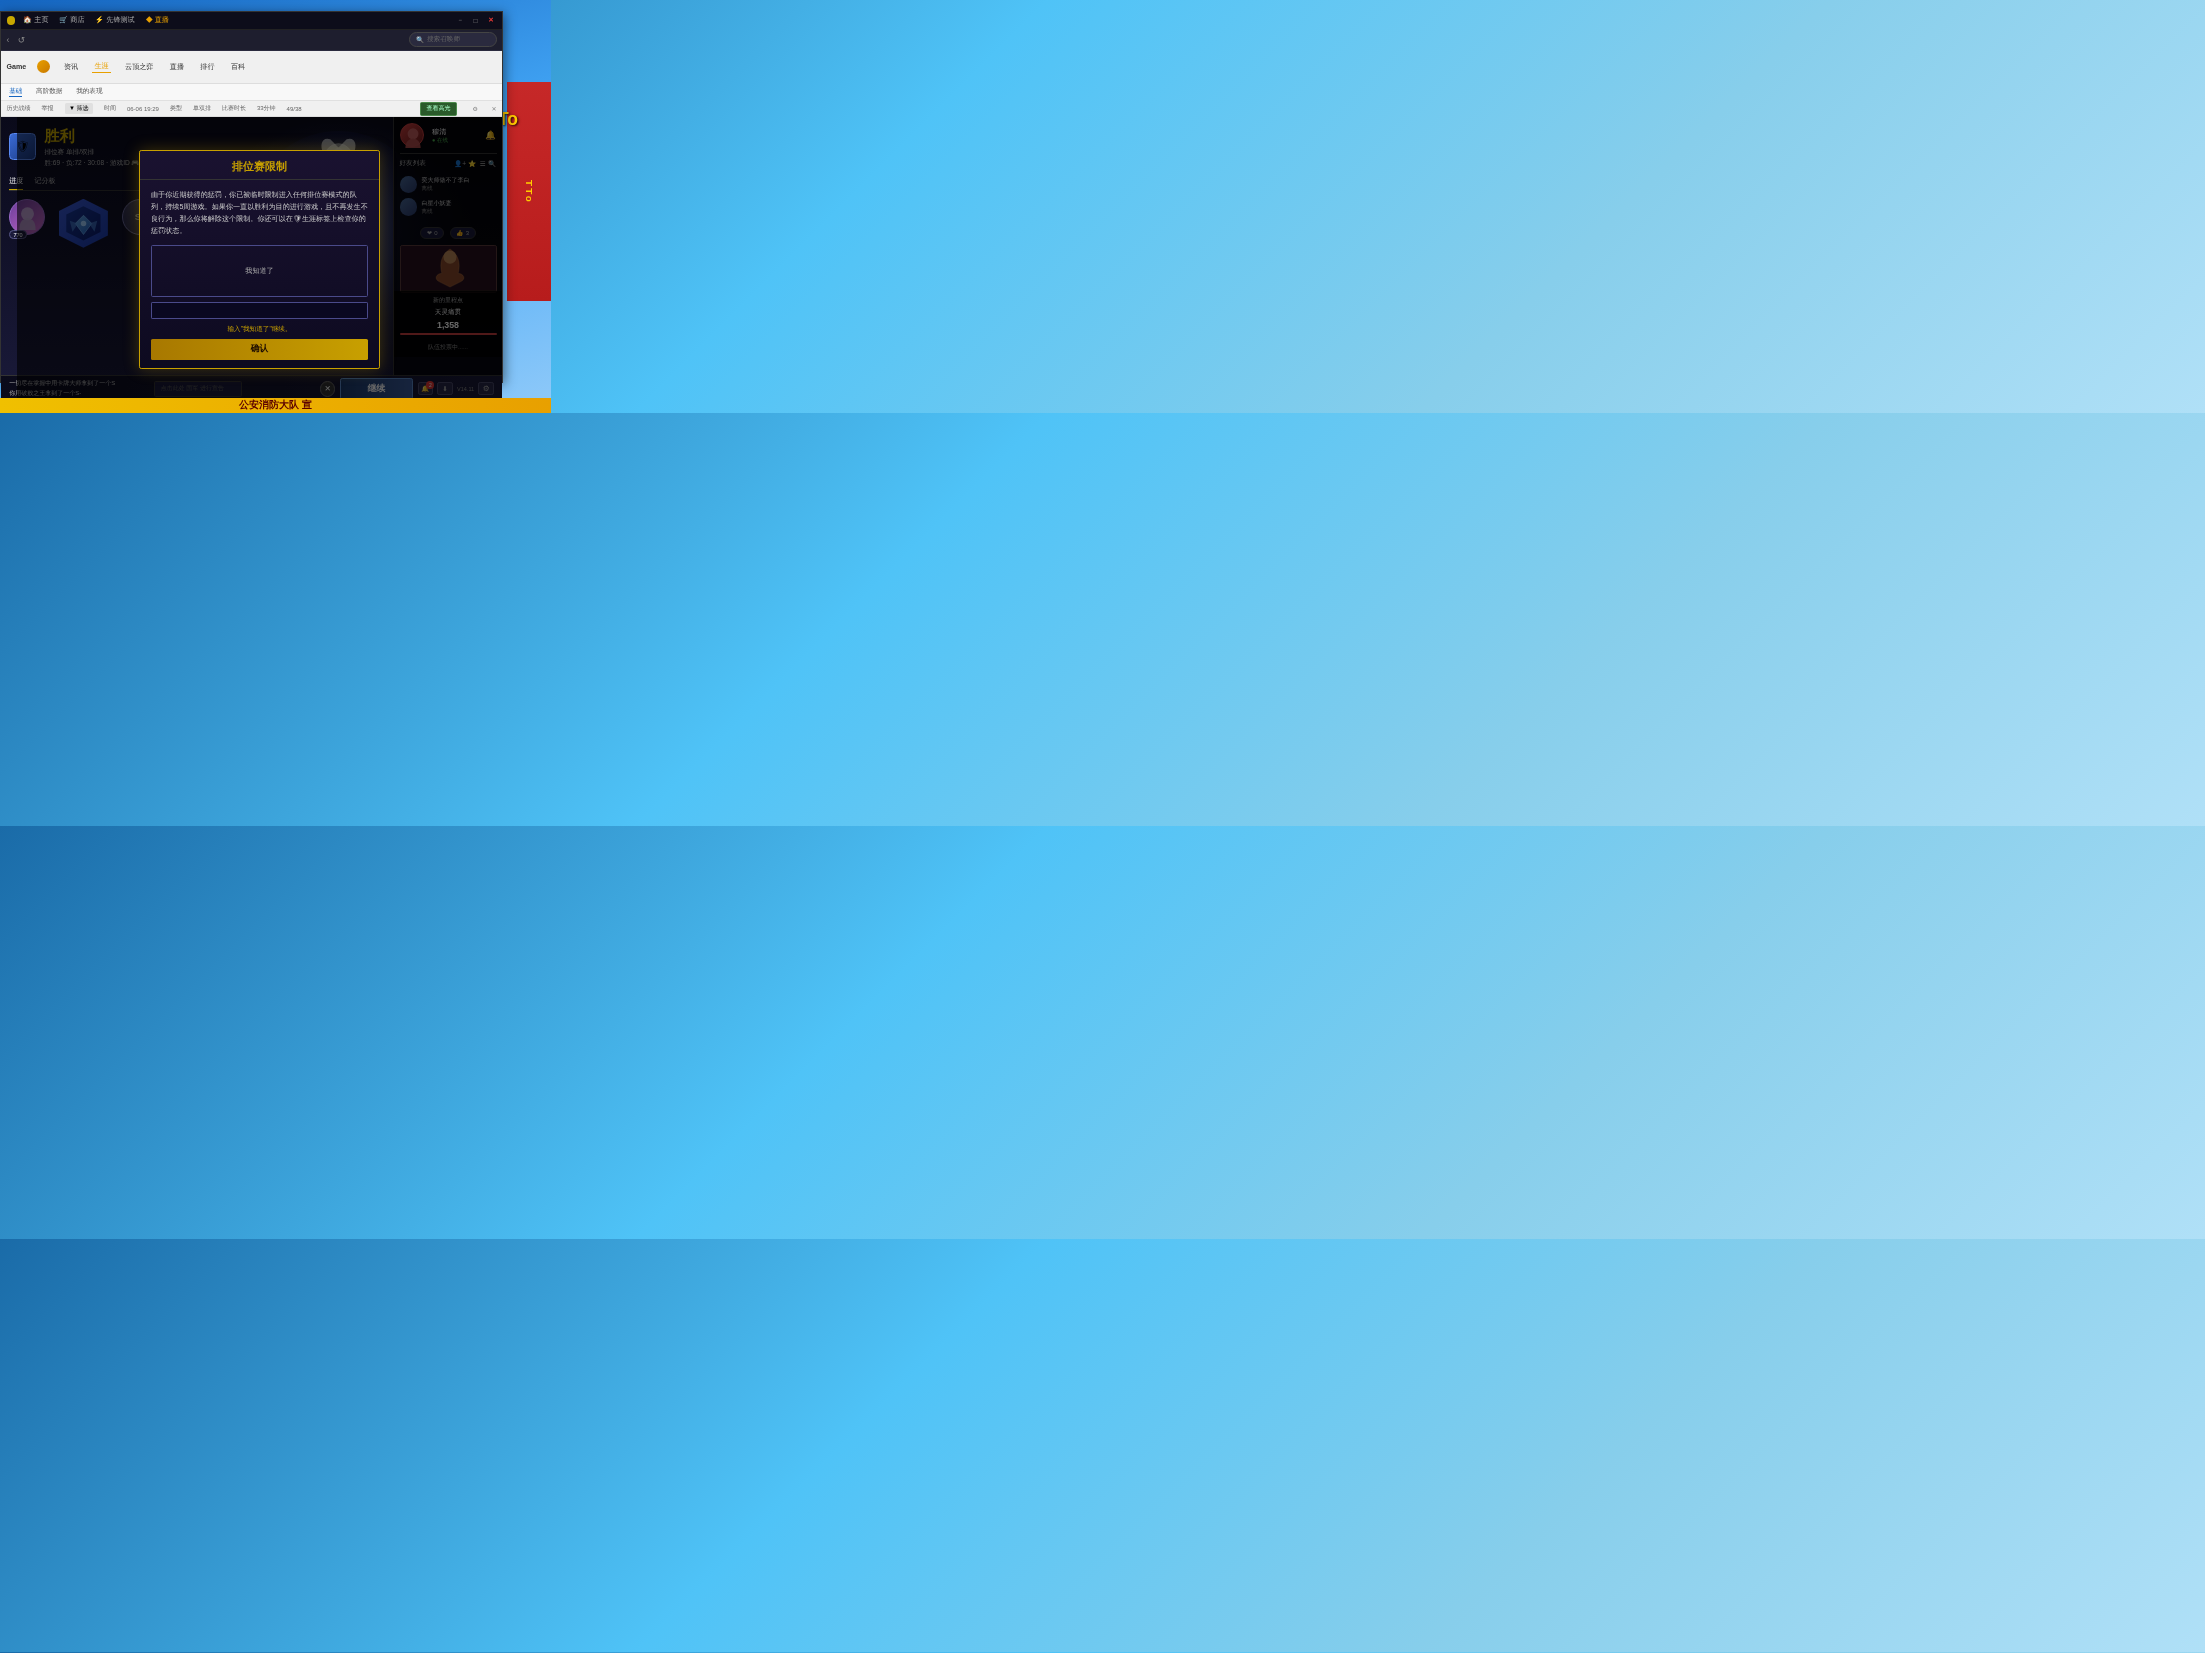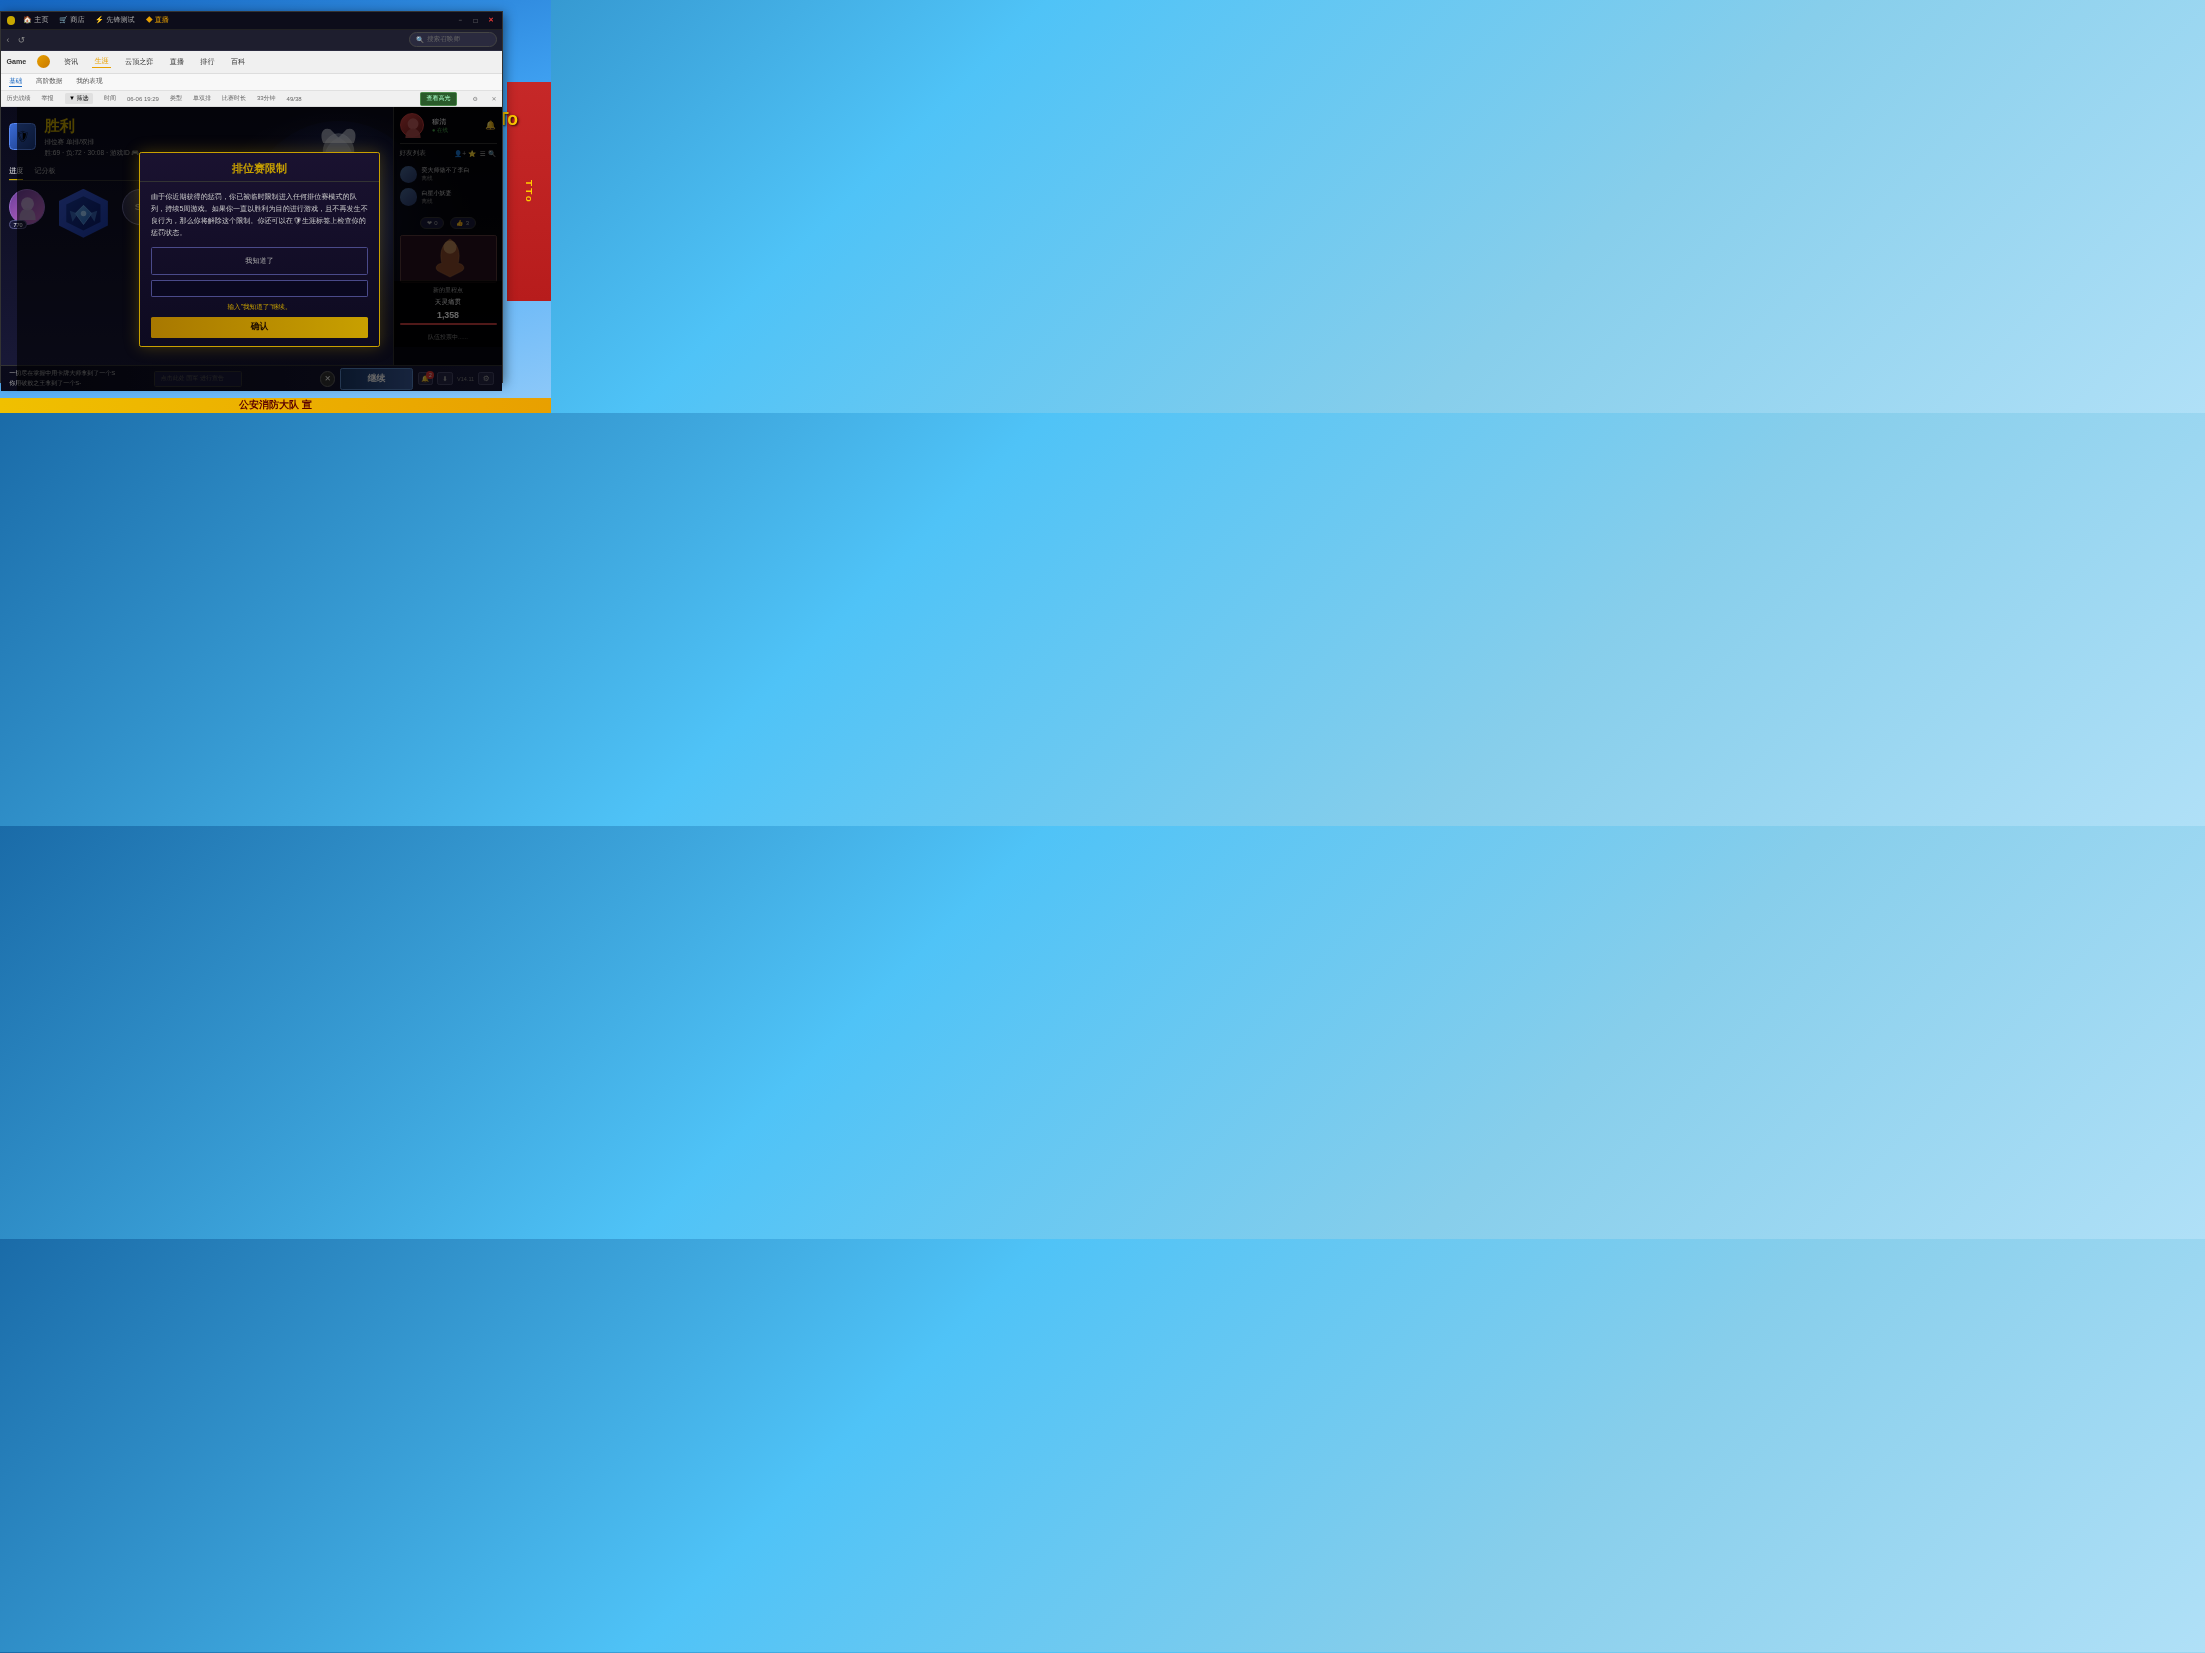--- a/index.html
+++ b/index.html
@@ -125,21 +125,21 @@
       color: #888;
       font-size: 6.6px;
       display: flex;
       align-items: center;
       gap: 2.7px;
       width: 88px;
     }
 
     
     .nav-bar {
-      height: 23px;
+      height: 33px;
       background: #f0f0f0;
       display: flex;
       align-items: center;
       padding: 0 5.5px;
       gap: 11px;
       border-bottom: 0.5px solid #ddd;
     }
     .nav-item {
       font-size: 7.1px;
       color: #333;
@@ -534,21 +534,21 @@
       cursor: pointer;
     }
     .modal-ack-btn {
       display: block;
       margin: 0 11px 5.5px;
       width: calc(100% - 22px);
       background: transparent;
       border: 0.5px solid #4a4a8a;
       color: #aaa;
       font-size: 7.1px;
-      padding: 8px;
+      padding: 20px;
       border-radius: 1.6px;
       cursor: pointer;
     }
 
     
     .yellow-strip {
       position: absolute;
       bottom: 0;
       left: 0;
       right: 0;

